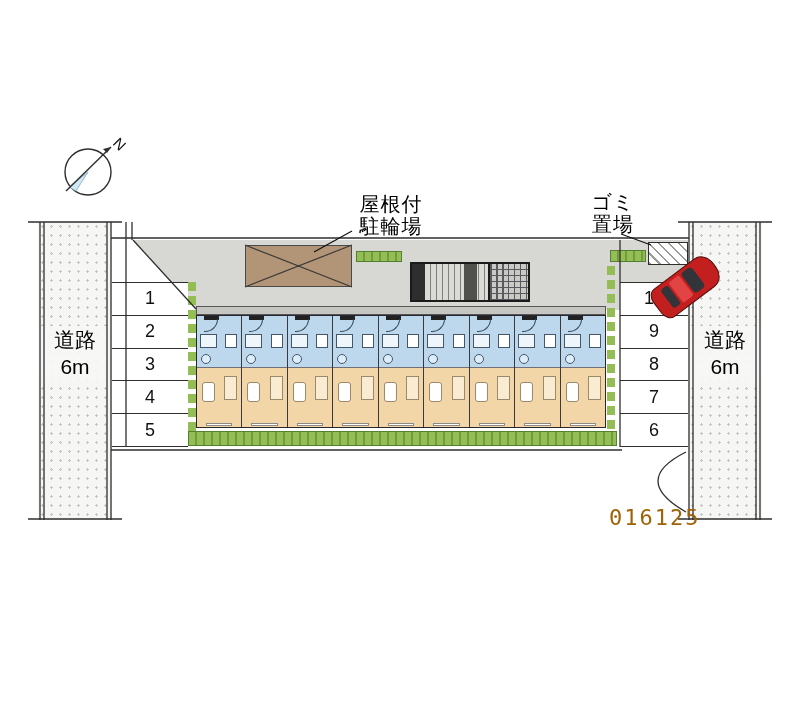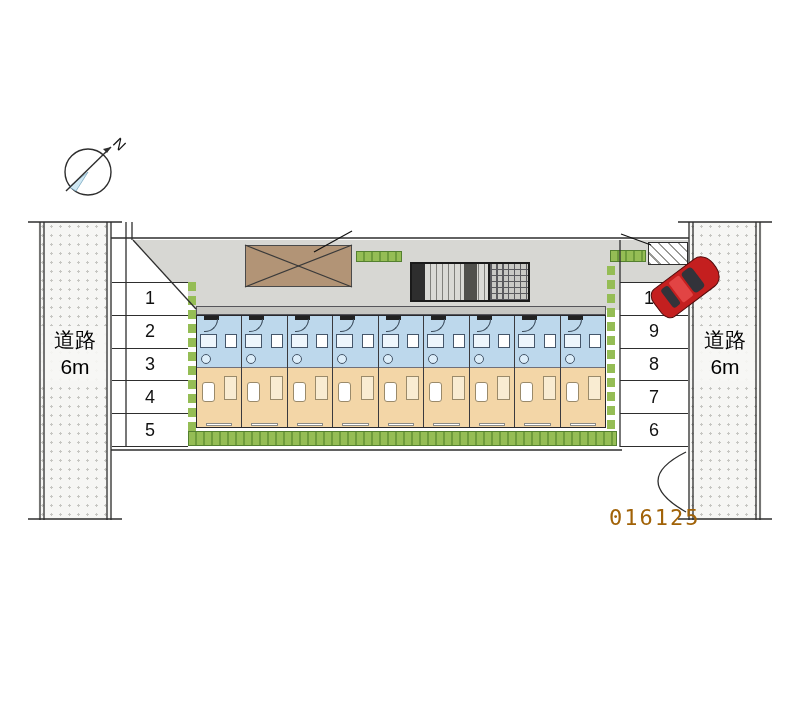--- a/index.html
+++ b/index.html
@@ -330,16 +330,24 @@
   </div>
 
   <svg class="compass" width="84" height="84" viewBox="0 0 84 84">
     <circle cx="40" cy="44" r="23" fill="none" stroke="#2e2e2e" stroke-width="1.4"></circle>
     <path d="M40 44 L21 59 L28 63 Z" fill="#cfe8f4" stroke="#7aa8c0" stroke-width="0.8"></path>
     <line x1="18" y1="63" x2="63" y2="19" stroke="#2e2e2e" stroke-width="1.4"></line>
     <path d="M63 19 l-8 2 l4 4 Z" fill="#2e2e2e"></path>
     <text x="64" y="16" font-size="15" fill="#111" transform="rotate(45 64 16)">N</text>
   </svg>
 
+  <div class="annotation bicycle-label">
+    <div>屋根付</div>
+    <div>駐輪場</div>
+  </div>
+  <div class="annotation garbage-label">
+    <div>ゴミ</div>
+    <div>置場</div>
+  </div>
 
   <div class="plan-number">016125</div>
 
 </div>
 
 </body></html>

